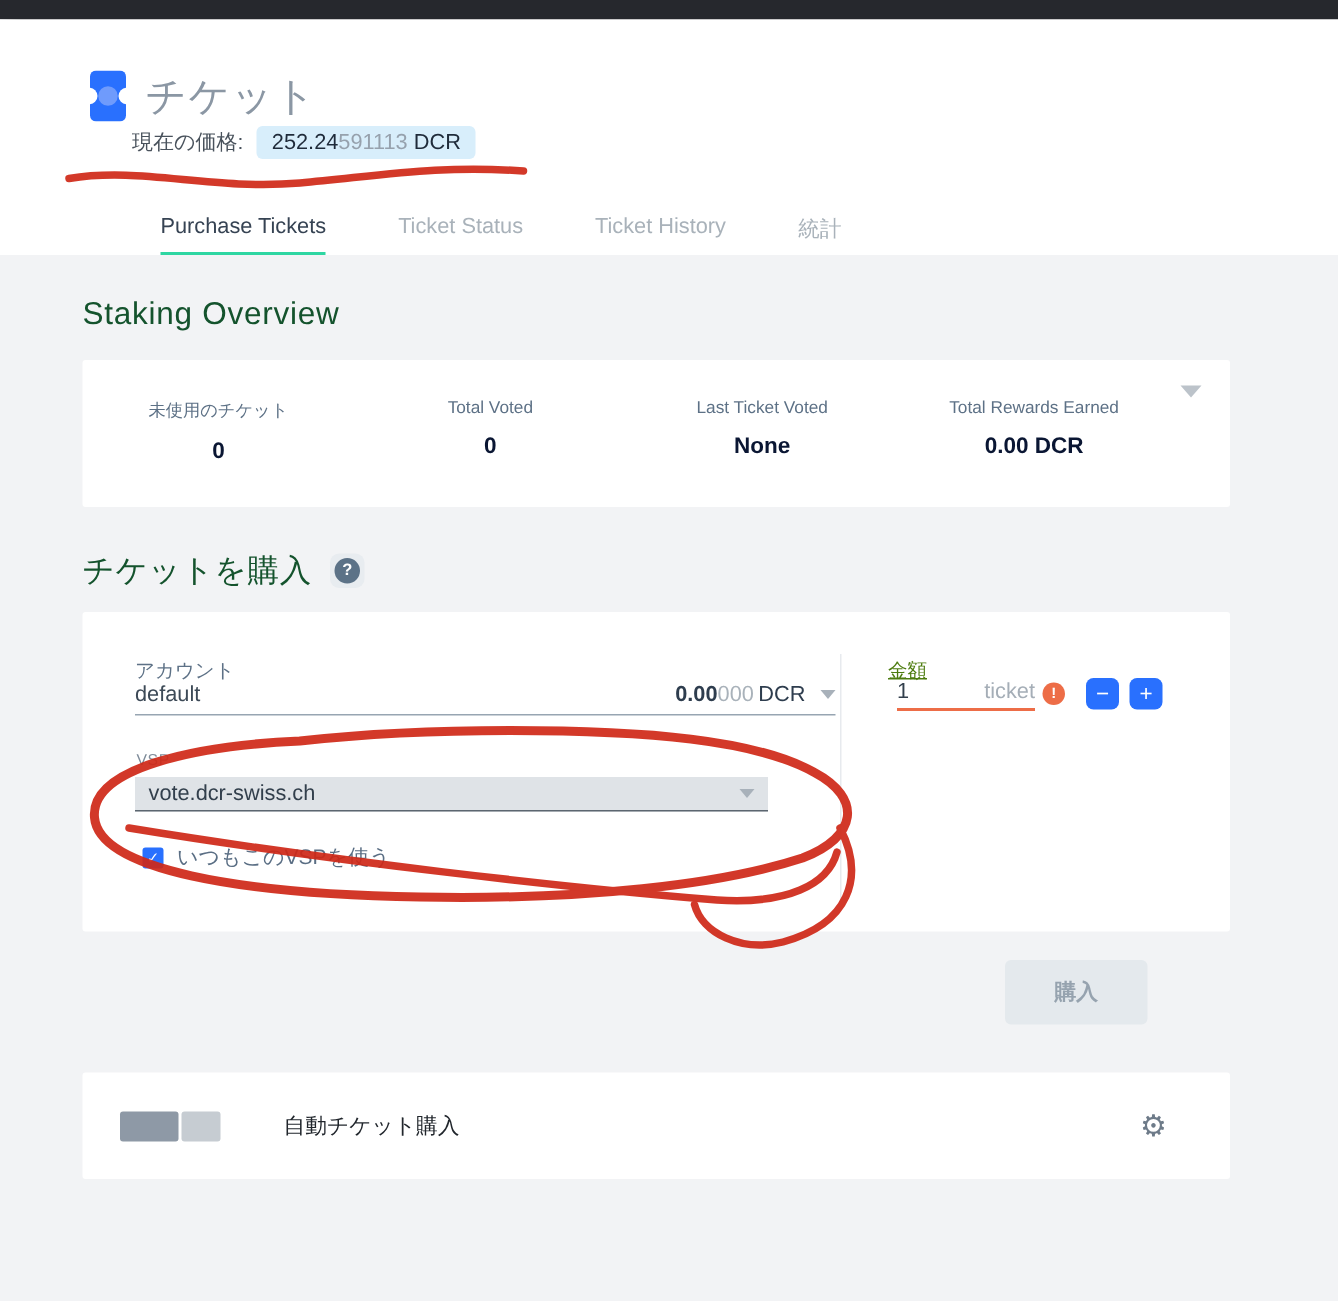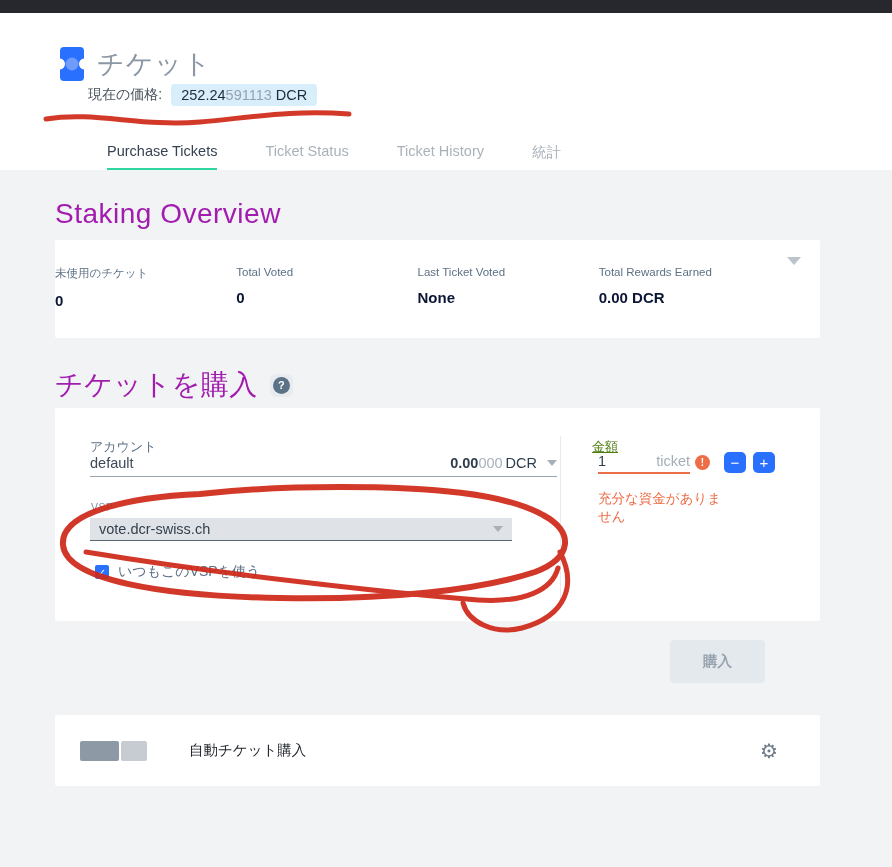--- a/index.html
+++ b/index.html
@@ -24,28 +24,28 @@
   .price-muted{color:#96a1ad;}
   .price-unit{color:#1f2b3a;font-weight:500;margin-left:4px;}
 
   .tabs{position:absolute;left:90px;top:130px;display:flex;gap:48px;}
   .tab{font-size:14.5px;color:#a9b2ba;height:28px;position:relative;cursor:pointer;}
   .tab.active{color:#364353;font-weight:500;margin-left:17px;}
   .tab.active::after{content:"";position:absolute;left:0;right:0;bottom:0;height:3px;background:#2ed6a2;}
 
   
   .content{position:absolute;top:170px;left:0;right:0;bottom:0;background:#f2f3f5;}
-  .section-heading{margin:0;font-size:28px;font-weight:400;color:#a21caf;letter-spacing:.5px;}
+  .section-heading{margin:0;font-size:21px;font-weight:400;color:#14532d;letter-spacing:.5px;}
   .h-staking{position:absolute;left:55px;top:28px;}
   .purchase-h-row{position:absolute;left:55px;top:196px;display:flex;align-items:center;gap:12px;}
 
   .card{position:absolute;background:#ffffff;border-radius:2px;}
   .stats-card{left:55px;top:70px;width:765px;height:98px;}
   .stats-row{display:flex;padding:26px 40px 0 0;}
-  .stat{flex:1;}
+  .stat{flex:1;text-align:center;}
   .stat-label{font-size:11.5px;color:#5d7186;}
   .stat-value{margin-top:11px;font-size:15px;font-weight:700;color:#0a1633;}
   .stats-chevron{position:absolute;right:19px;top:17px;}
 
   .chev{width:0;height:0;border-left:5px solid transparent;border-right:5px solid transparent;
     border-top:6px solid #a8b1ba;display:inline-block;}
   .chev.big{border-left-width:7px;border-right-width:7px;border-top-width:8px;border-top-color:#bcc3ca;}
 
   .help-badge{width:23px;height:23px;background:#e8ecf0;border-radius:6px;display:flex;
     align-items:center;justify-content:center;cursor:pointer;}
@@ -192,21 +192,20 @@
     <div class="amount-label">金額</div>
     <div class="amount-row">
       <span class="amount-box">
         <span class="amount-value">1</span>
         <span class="amount-unit">ticket</span>
       </span>
       <span class="warn-icon">!</span>
       <button class="step-btn minus-btn">−</button>
       <button class="step-btn plus-btn">+</button>
     </div>
-    <div class="amount-error">充分な資金がありません</div>
   </div>
 
   <button class="buy-btn">購入</button>
 
   <div class="card autobuy-card">
     <span class="toggle">
       <span class="toggle-on"></span>
       <span class="toggle-off"></span>
     </span>
     <span class="autobuy-label">自動チケット購入</span>

